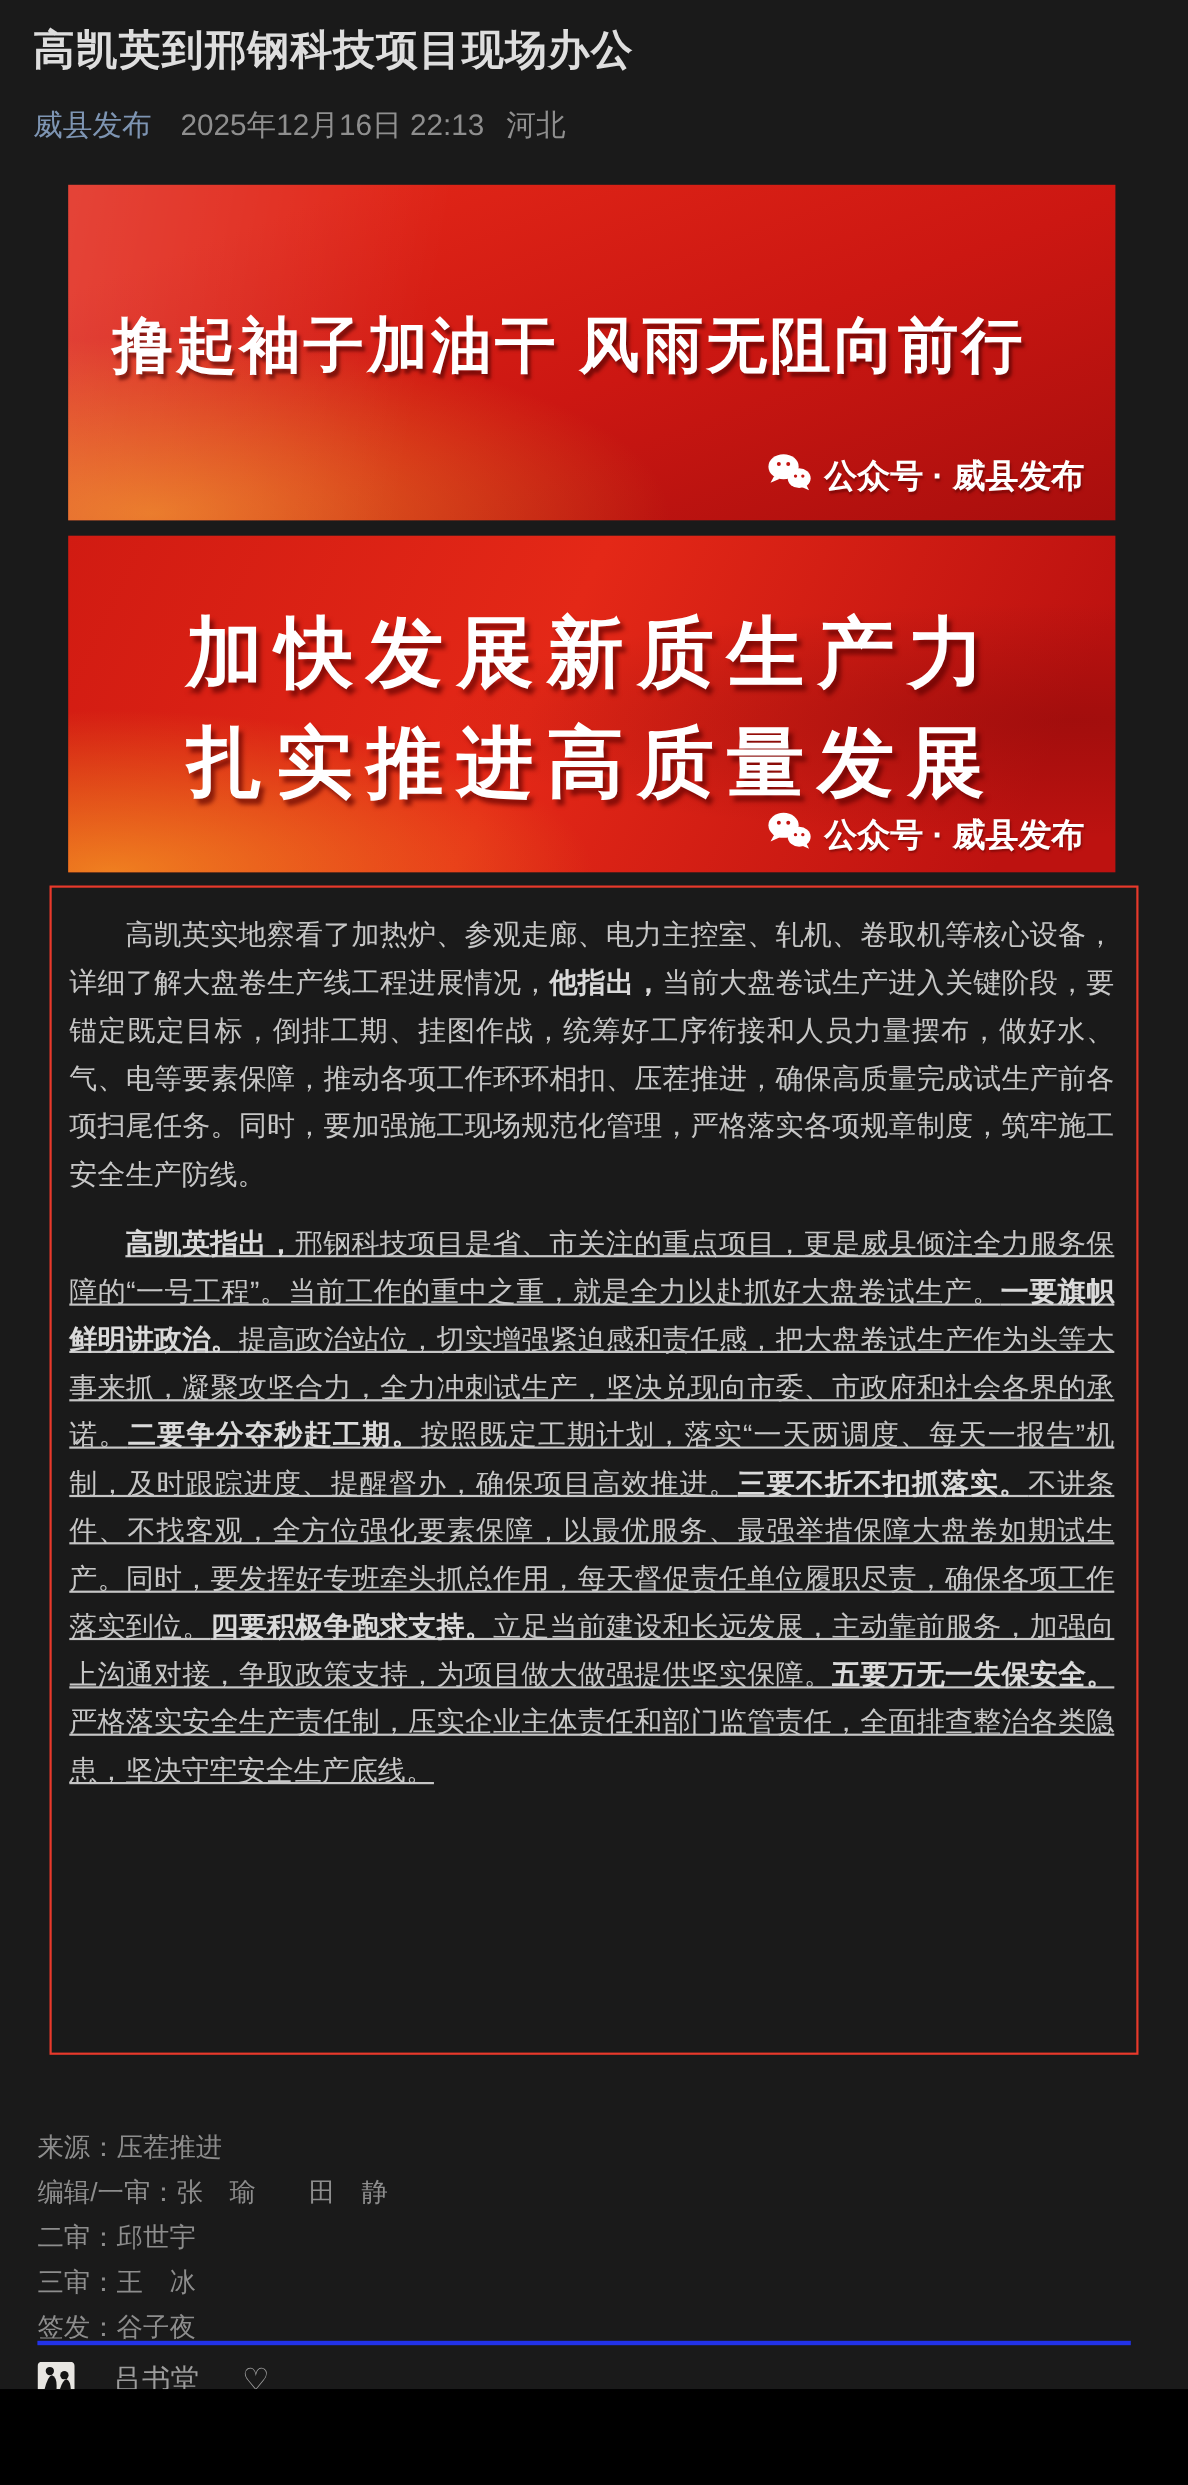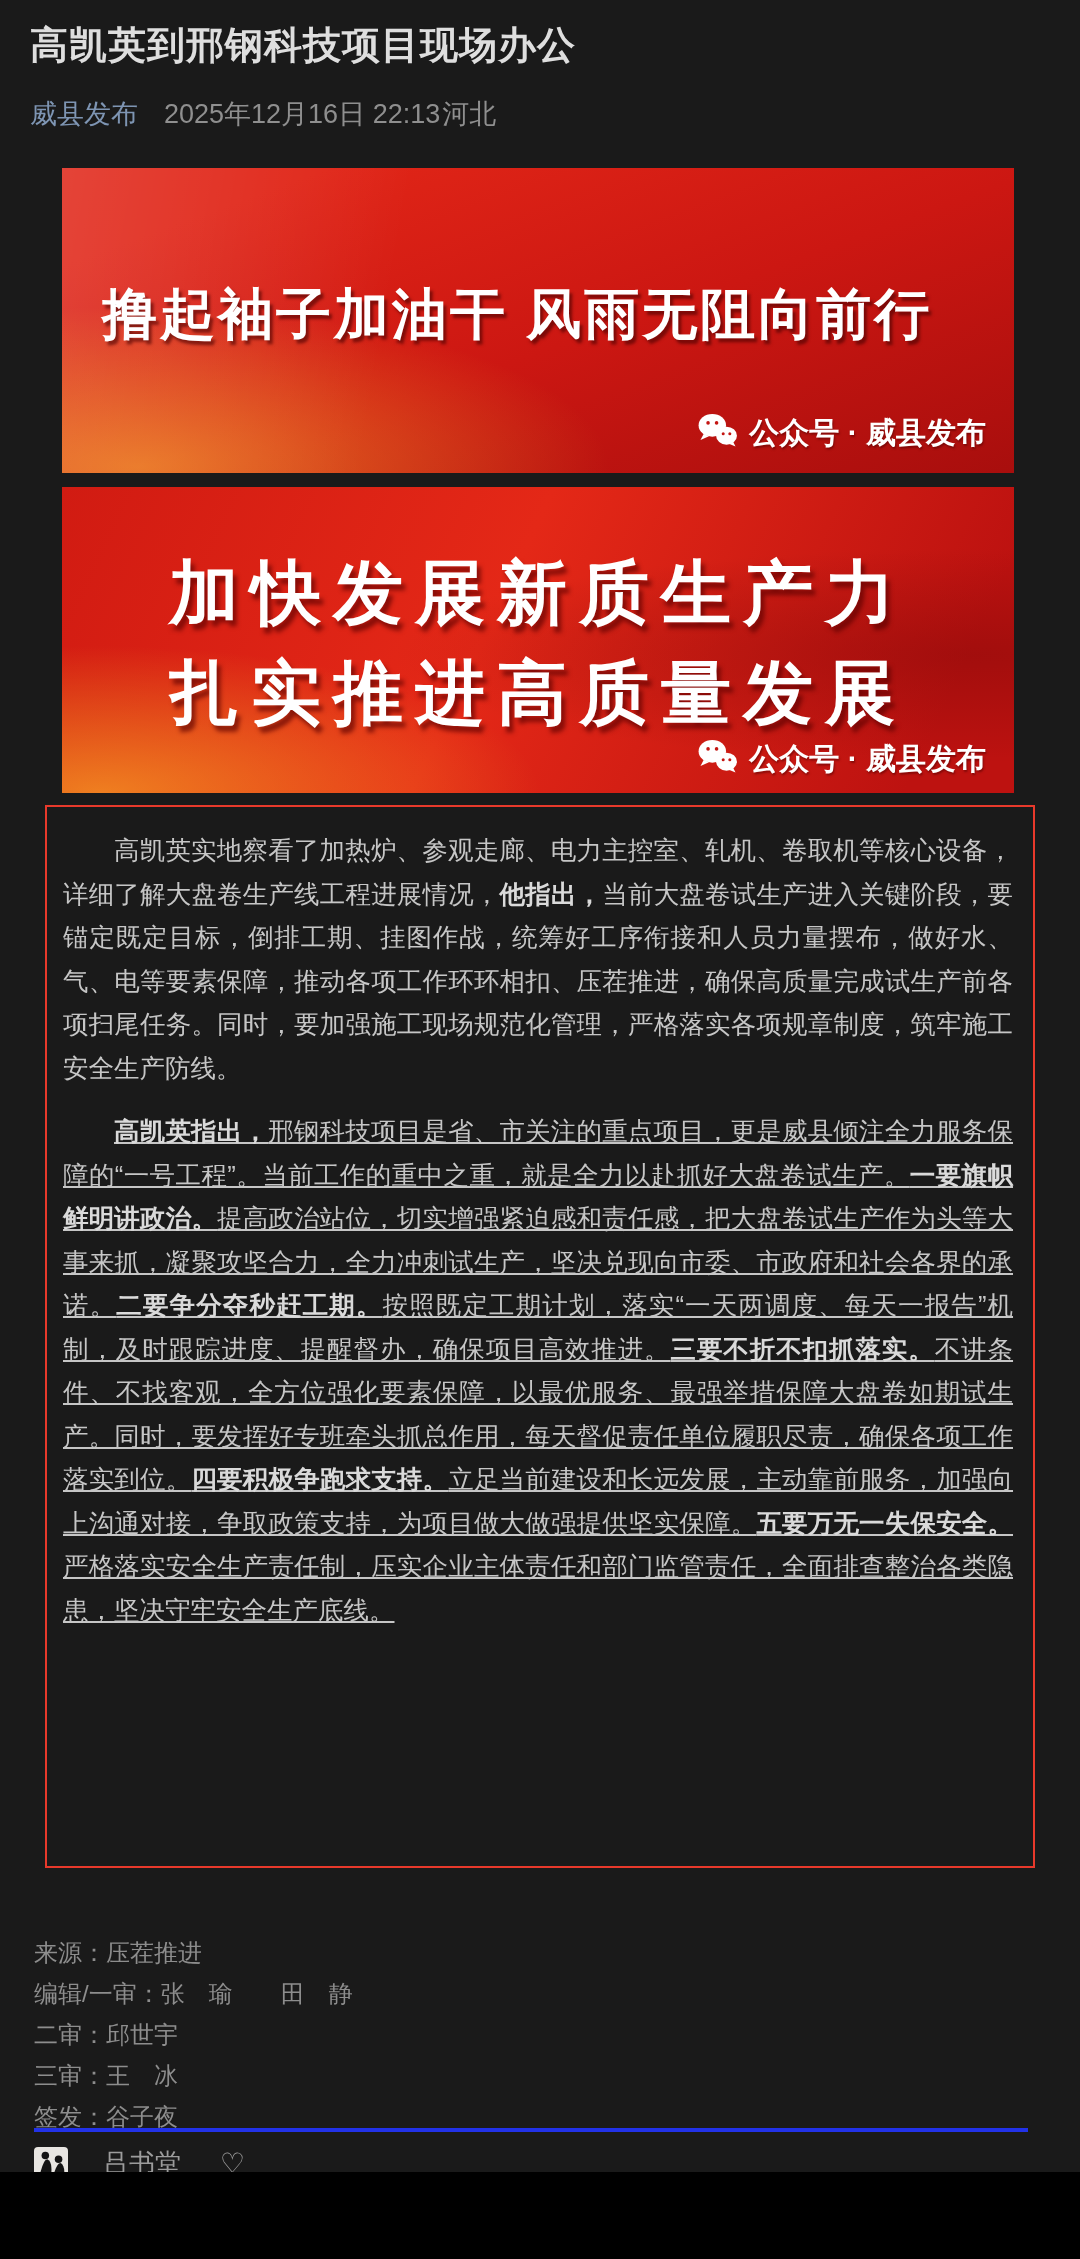--- a/index.html
+++ b/index.html
@@ -13,21 +13,21 @@
   
   .title {
     position:absolute; left:30px; top:20px; width:1020px;
     font-size:38px; font-weight:bold; color:#dedede; letter-spacing:1px;
   }
   .byline {
     position:absolute; left:30px; top:96px; display:flex; align-items:center;
     font-size:27px;
   }
   .byline .account { color:#7e95b3; margin-right:26px; cursor:pointer; }
-  .byline .date { color:#8f8f8f; margin-right:2px; }
+  .byline .date { color:#8f8f8f; margin-right:20px; }
   .byline .location { color:#8f8f8f; }
 
   
   .banner {
     position:absolute; left:62px; width:952px; overflow:hidden;
   }
   .banner1 {
     top:168px; height:305px;
     background:
       radial-gradient(ellipse at 8% 98%, rgba(255,190,50,0.55), transparent 38%),

